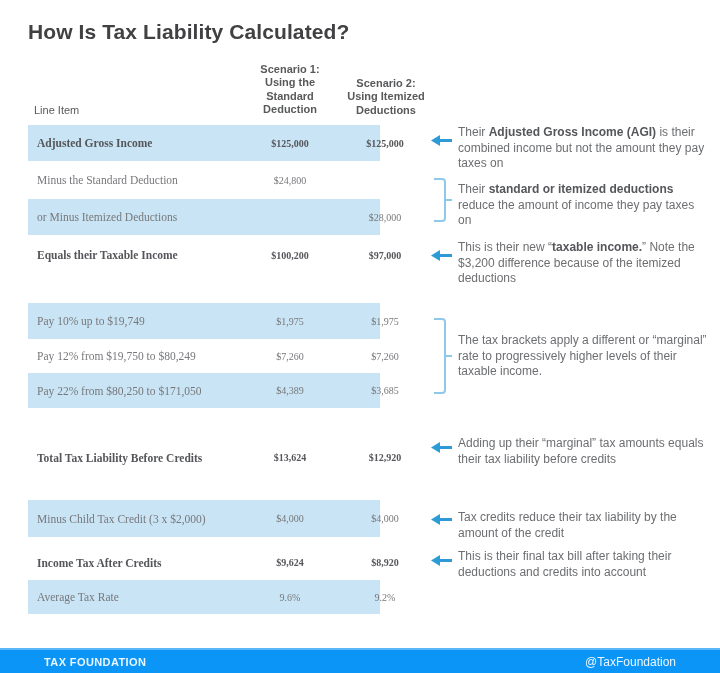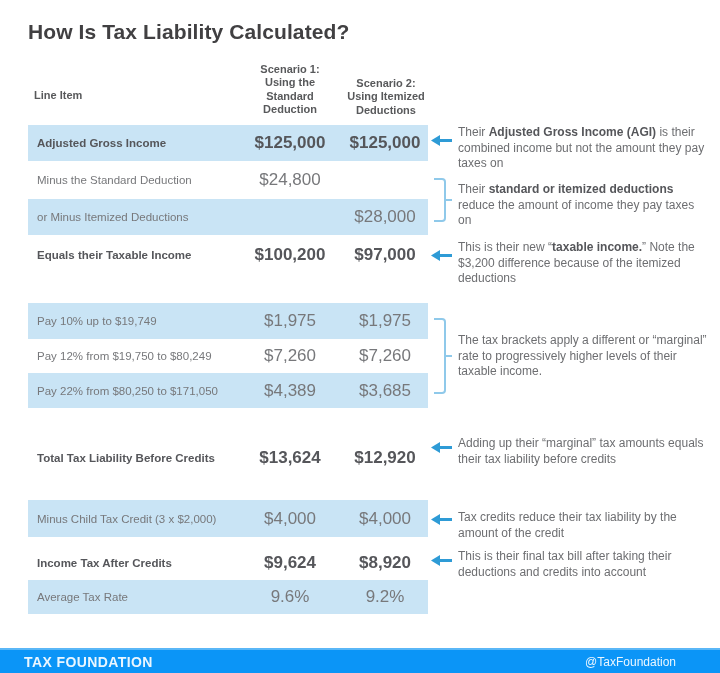--- a/index.html
+++ b/index.html
@@ -2,43 +2,43 @@
 <html><head>
 <meta charset="utf-8">
 <style>
   html,body{margin:0;padding:0;background:#fff;}
   body{width:720px;height:673px;font-family:"Liberation Sans","DejaVu Sans",sans-serif;}
   .stage{position:relative;width:720px;height:673px;background:#ffffff;overflow:hidden;padding-left:14px;}
 
   .title{position:absolute;left:28px;top:20px;font-size:21px;font-weight:bold;color:#414042;letter-spacing:.1px;}
 
   .colhead{position:absolute;font-size:11px;font-weight:bold;color:#58595B;text-align:center;white-space:pre-line;line-height:1.22;}
-  .head-line-item{position:absolute;left:34px;top:89px;font-size:11px;font-weight:bold;color:#58595B;}
+  .head-line-item{position:absolute;left:34px;top:104px;font-size:11px;font-weight:normal;color:#58595B;}
   .head-s1{left:240px;top:63px;width:100px;}
   .head-s2{left:330px;top:77px;width:112px;}
 
-  .row{position:absolute;left:28px;width:400px;display:flex;align-items:center;}
+  .row{position:absolute;left:28px;width:352px;display:flex;align-items:center;font-family:Liberation Serif, serif;}
   .row.blue{background:#C9E4F5;}
   .lbl{margin-left:9px;font-size:11.5px;color:#77787B;}
-  .val{position:absolute;width:100px;text-align:center;font-size:17px;color:#77787B;}
+  .val{position:absolute;width:100px;text-align:center;font-size:10px;color:#77787B;}
   .v1{left:212px;}
   .v2{left:307px;}
   .row.bold .lbl,.row.bold .val{font-weight:bold;color:#55565A;}
 
   .note{position:absolute;left:458px;width:252px;font-size:12px;color:#6D6E71;line-height:1.3;}
   .note b{color:#55565A;}
 
   .arrow{position:absolute;left:431px;width:21px;height:13px;}
   .arrow svg{display:block;}
 
   .bracket{position:absolute;left:434px;width:10px;border:2px solid #8FC9EA;border-left:none;border-radius:0 4px 4px 0;}
   .bracket::after{content:"";position:absolute;right:-8px;top:50%;margin-top:-1px;width:7px;height:2px;background:#8FC9EA;}
 
   .footer{position:absolute;left:0;bottom:0;width:720px;height:23px;background:#0B95F7;border-top:2px solid #5AB7F7;display:flex;align-items:center;justify-content:space-between;}
-  .footer .brand{margin-left:24px;color:#EAF6FF;font-size:14px;font-weight:bold;letter-spacing:.4px;}
+  .footer .brand{margin-left:44px;color:#EAF6FF;font-size:11px;font-weight:bold;letter-spacing:.4px;}
   .footer .handle{margin-right:44px;color:#EAF6FF;font-size:12px;}
 </style>
 </head>
 <body>
 
 <div class="stage">
 
   <div class="title">How Is Tax Liability Calculated?</div>
 
   <div class="head-line-item">Line Item</div>

